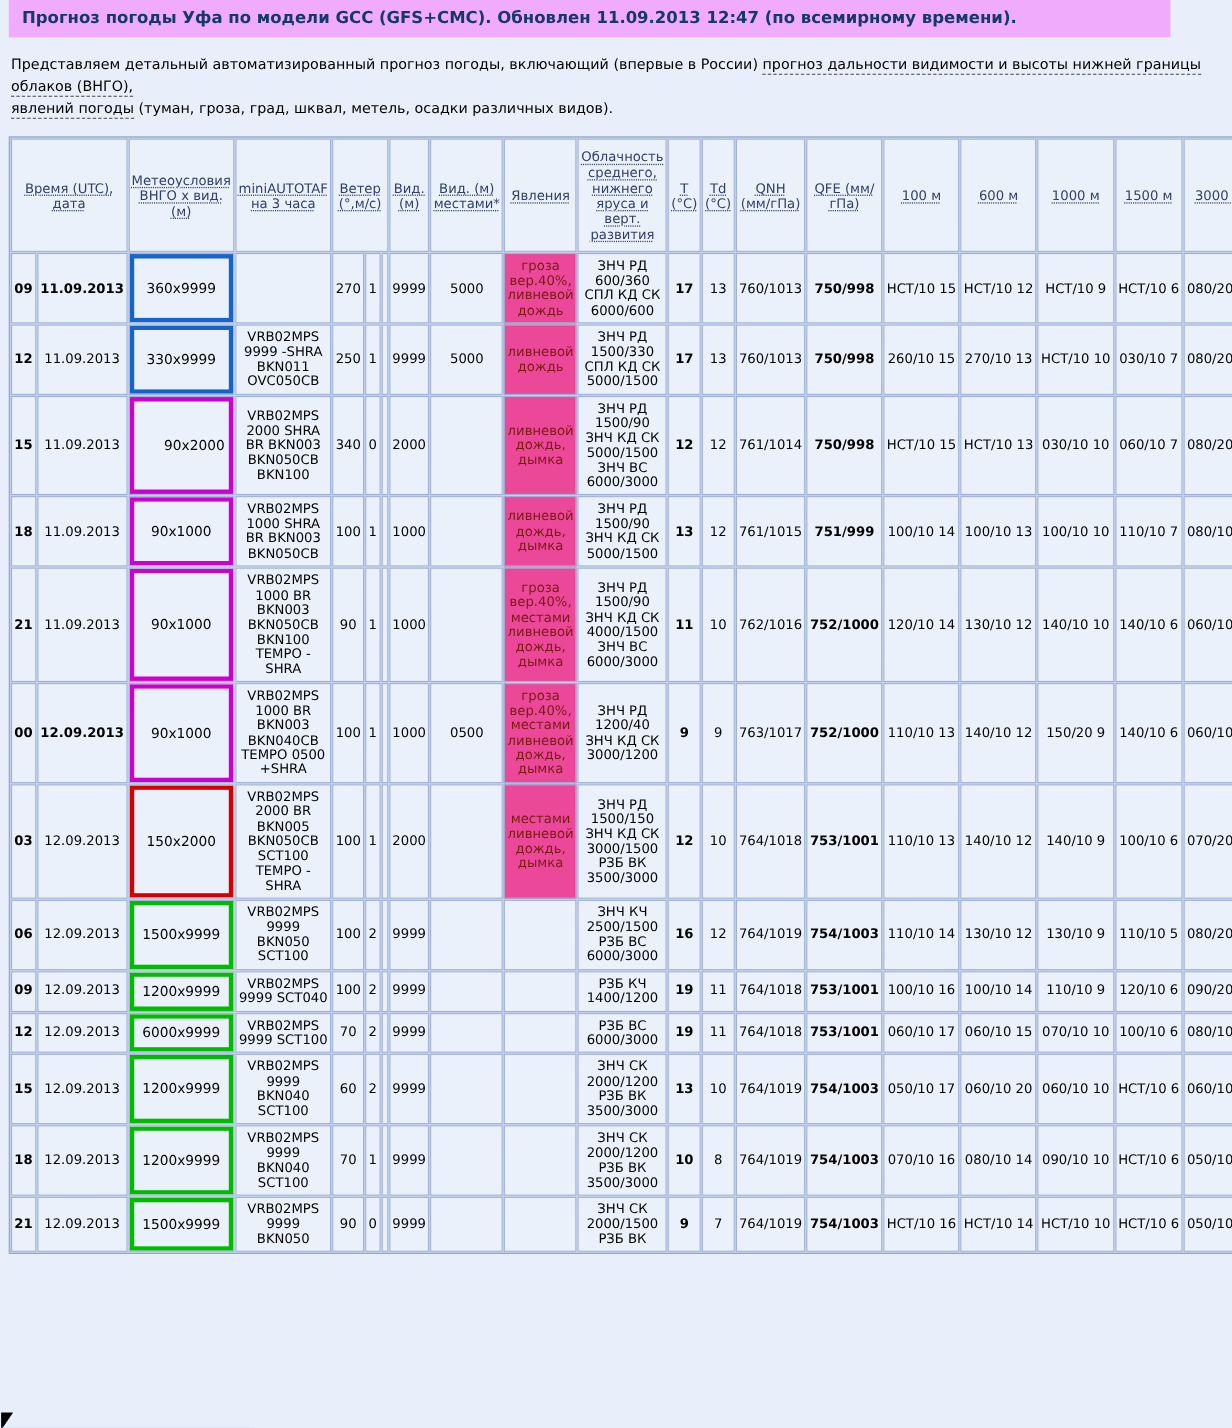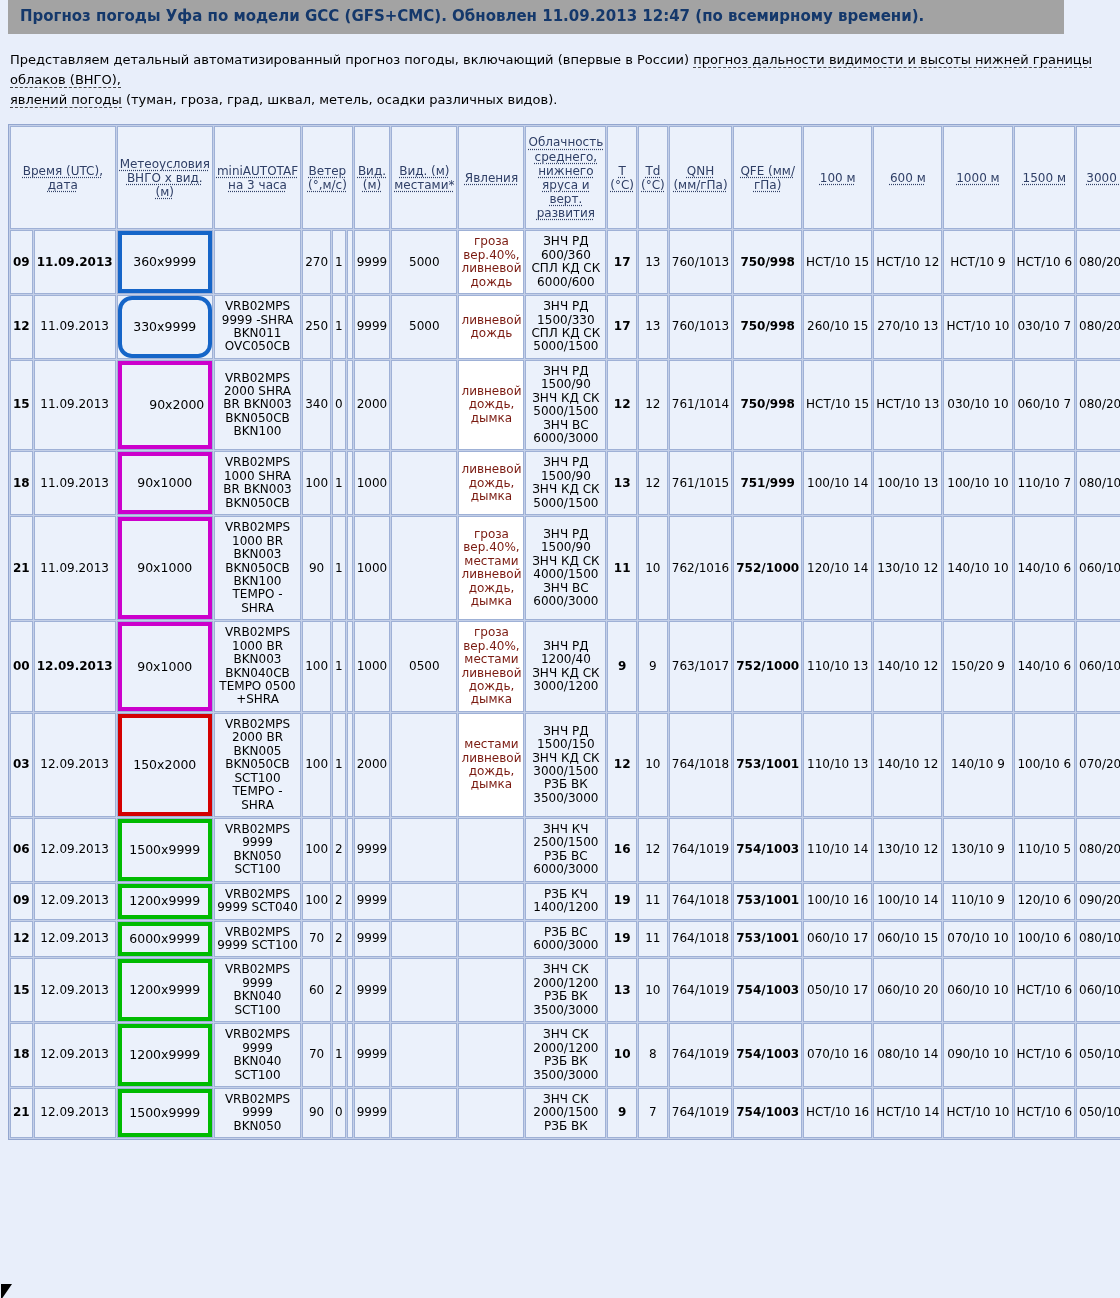--- a/index.html
+++ b/index.html
@@ -4,21 +4,21 @@
 <style>
   html,body{margin:0;padding:0;}
   body{
     width:1120px;height:1298px;overflow:hidden;position:relative;
     background:#e8eefa;
     font-family:"DejaVu Sans","Liberation Sans",sans-serif;
     font-size:13px;color:#000;
   }
   .page{padding:0 0 0 8px;}
   .titlebar{
-    background:#a3a3a3;color:#14386b;font-weight:bold;font-size:15px;
+    background:#f0abfc;color:#14386b;font-weight:bold;font-size:15px;
     padding:7px 12px 9px 12px;margin-right:56px;
   }
   .intro{margin:16px 4px 14px 2px;line-height:1.55;}
   .u{border-bottom:1px dashed #444;cursor:pointer;}
   .autotaf-line{margin:14px 2px 0 2px;}
   .autotaf-link{color:#3579ad;font-weight:bold;cursor:pointer;}
   .note-italic{font-style:italic;}
   .hint{margin:46px 2px 10px 2px;font-style:italic;}
   table.fc{
     border-collapse:separate;border-spacing:1px;
@@ -45,21 +45,21 @@
   td.c-date.bold{font-weight:bold;}
   td.c-meteo{padding:0;position:relative;}
   .meteo-box{
     position:absolute;top:0;left:0;right:0;bottom:0;
     border:4px solid transparent;
     display:flex;align-items:center;justify-content:center;
     font-size:12.5px;
   }
   td.c-mini{text-align:left;padding:4px 2px 4px 3px;}
   td.c-phen{padding:4px 1px;}
-  td.c-phen.phen-on{background:#ffffff;color:#7a1a10;}
+  td.c-phen.phen-on{background:#ec4899;color:#7a1a10;}
   td.c-clouds{line-height:1.15;}
   td.c-t{font-weight:bold;font-size:12.5px;}
   td.c-td{font-size:12.5px;}
   td.c-qnh{white-space:nowrap;font-size:12.5px;}
   td.c-qfe{white-space:nowrap;font-size:12.5px;font-weight:bold;}
   td.c-lvl{white-space:nowrap;font-size:10px;padding:4px 0;}
   .cursor{
     position:absolute;left:1px;top:1284px;width:0;height:0;
     border-top:16px solid #000;border-right:11px solid transparent;
   }
@@ -142,21 +142,21 @@
           <td class="c-lvl">НСТ/10 15</td>
           <td class="c-lvl">НСТ/10 12</td>
           <td class="c-lvl">НСТ/10 9</td>
           <td class="c-lvl">НСТ/10 6</td>
           <td class="c-lvl">080/20 -3</td>
         </tr>
         <tr>
           <td class="c-hour">12</td>
           <td class="c-date">11.09.2013</td>
           <td class="c-meteo">
-            <div class="meteo-box" style="border-color: rgb(21, 101, 200); border-radius: 14px;">330x9999</div>
+            <div class="meteo-box" style="border-color: rgb(21, 101, 200);">330x9999</div>
           </td>
           <td class="c-mini">VRB02MPS 9999 -SHRA BKN011 OVC050CB</td>
           <td class="c-wdir">250</td>
           <td class="c-wspd">1</td>
           <td class="c-wgust"></td>
           <td class="c-vis">9999</td>
           <td class="c-visloc">5000</td>
           <td class="c-phen phen-on">ливневой дождь</td>
           <td class="c-clouds">ЗНЧ РД 1500/330 СПЛ КД СК 5000/1500</td>
           <td class="c-t">17</td>

